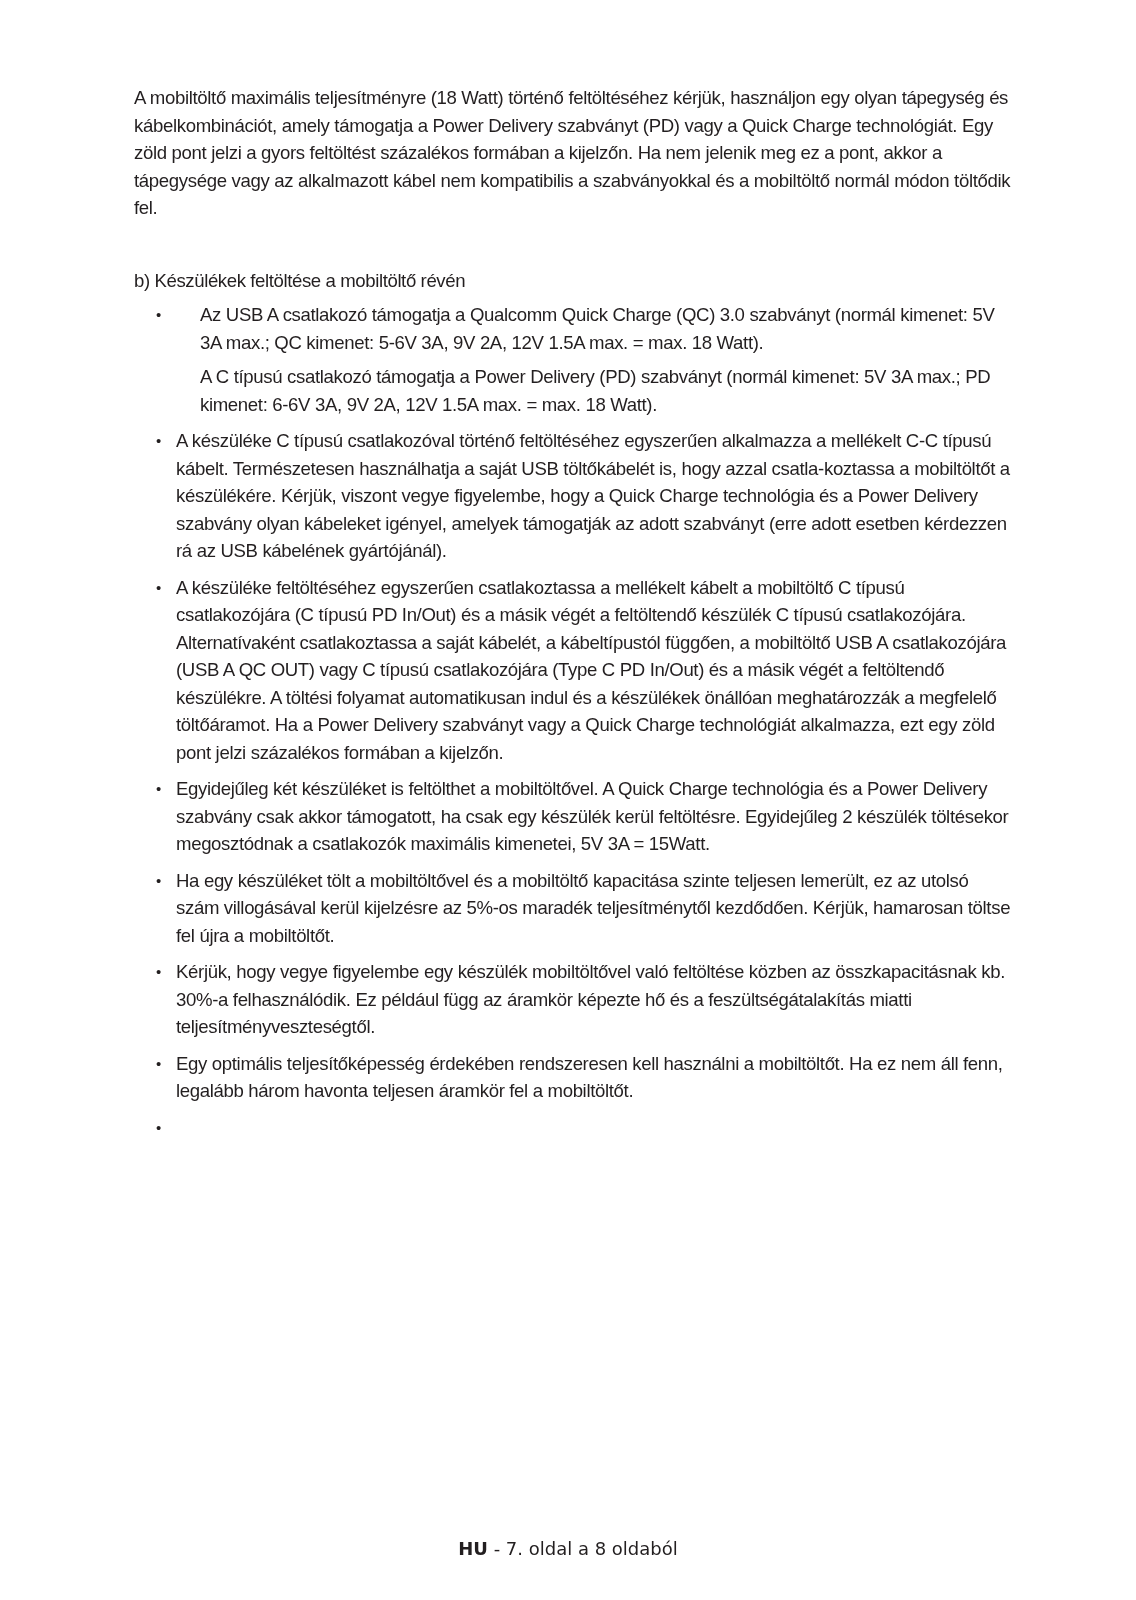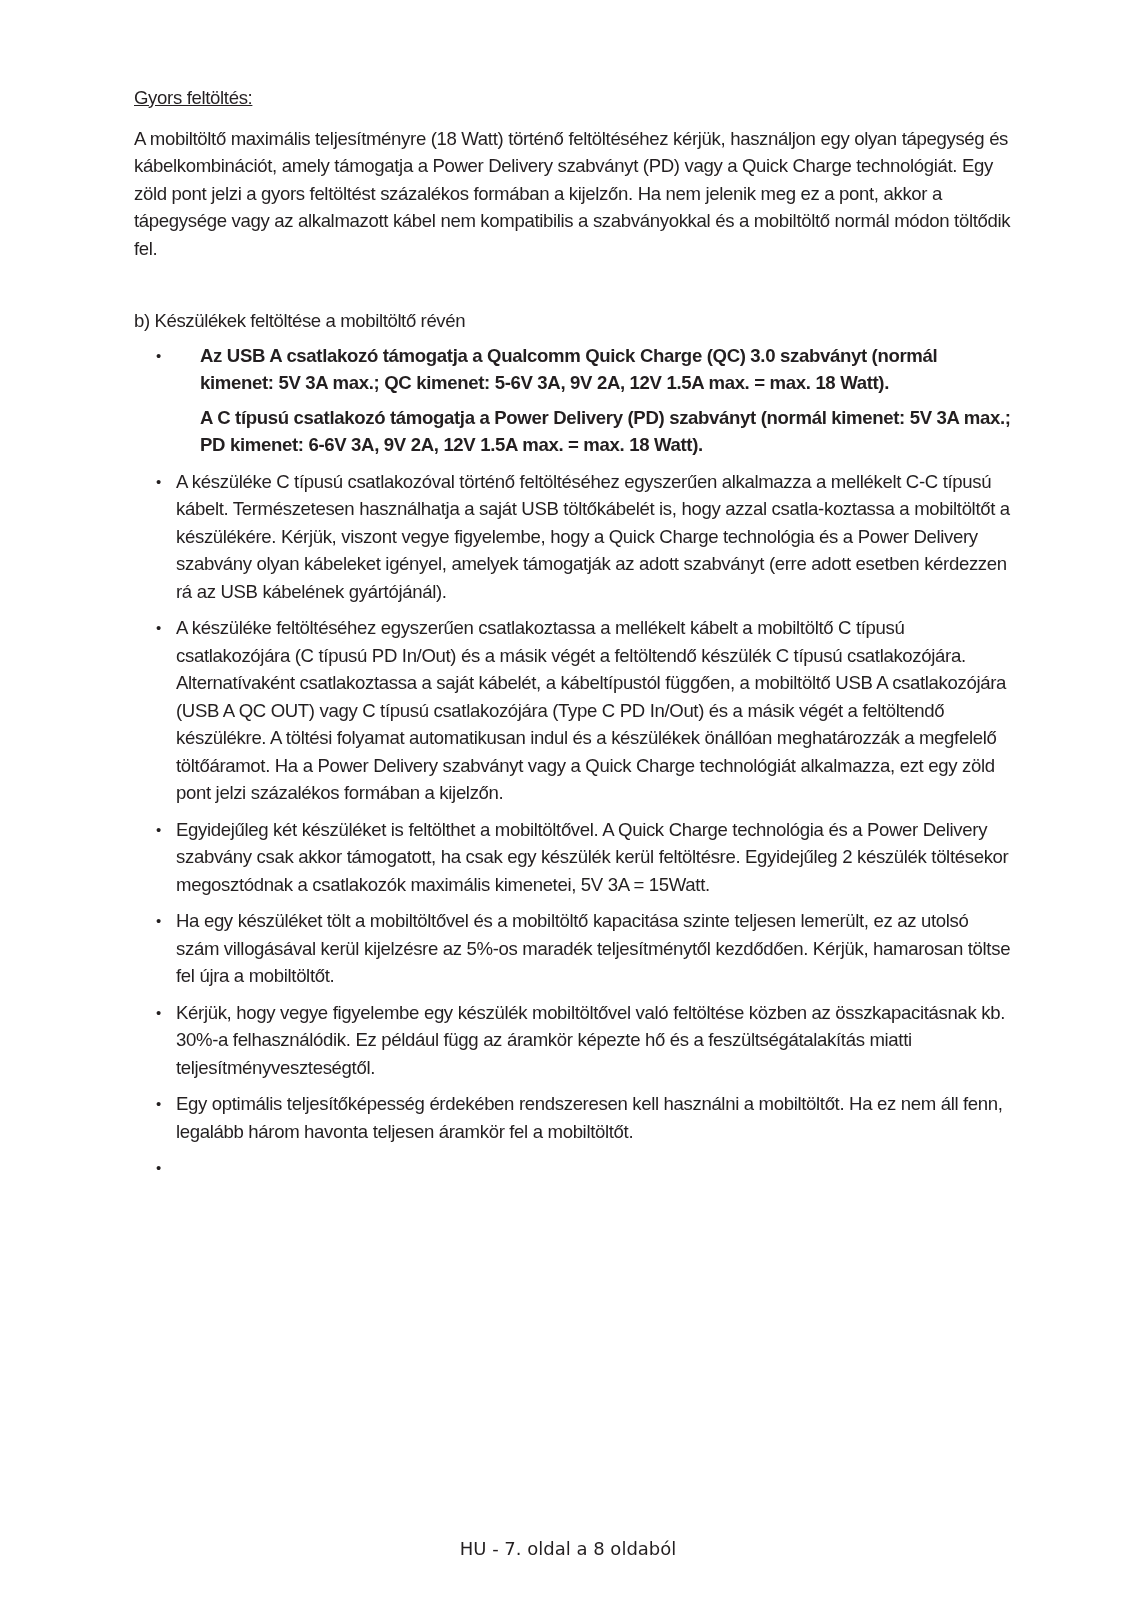--- a/index.html
+++ b/index.html
@@ -14,33 +14,32 @@
     font-size: 18.6px; line-height: 27.5px; letter-spacing: -0.35px;
   }
   .subhead { text-decoration: underline; margin: 0 0 13px 0; }
   .para { margin: 0; }
   .section-title { font-weight: normal; margin: 45px 0 6px 0; letter-spacing: -0.4px; }
   ul.bullets { list-style: none; margin: 0; padding: 0; }
   ul.bullets > li { position: relative; padding-left: 42px; margin-bottom: 9px; }
   ul.bullets > li .bullet {
     position: absolute; left: 22px; top: 0; font-size: 15px;
   }
-  .sub-para { padding-left: 24px; margin: 7px 0 0 0; font-weight: bold; }
+  .sub-para { padding-left: 24px; margin: 7px 0 0 0; }
   .footer {
     position: absolute; left: 0; width: 1136px; top: 1538px; text-align: center;
     font-family: "DejaVu Sans", sans-serif; font-size: 18px; color: #231f20;
   }
-  .footer .lang { font-weight: normal; }
+  .footer .lang { font-weight: bold; }
 </style>
 </head>
 <body>
 
 <div class="page">
   <div class="content">
-    <p class="subhead">Gyors feltöltés:</p>
     <p class="para">A mobiltöltő maximális teljesítményre (18 Watt) történő feltöltéséhez kérjük, használjon egy olyan tápegység és kábelkombinációt, amely támogatja a Power Delivery szabványt (PD) vagy a Quick Charge technológiát. Egy zöld pont jelzi a gyors feltöltést százalékos formában a kijelzőn. Ha nem jelenik meg ez a pont, akkor a tápegysége vagy az alkalmazott kábel nem kompatibilis a szabványokkal és a mobiltöltő normál módon töltődik fel.</p>
 
     <p class="section-title">b) Készülékek feltöltése a mobiltöltő révén</p>
 
     <ul class="bullets">
       <li>
         <span class="bullet">•</span>
         <p class="sub-para">Az USB A csatlakozó támogatja a Qualcomm Quick Charge (QC) 3.0 szabványt (normál kimenet: 5V 3A max.; QC kimenet: 5-6V 3A, 9V 2A, 12V 1.5A max. = max. 18 Watt).</p>
         <p class="sub-para">A C típusú csatlakozó támogatja a Power Delivery (PD) szabványt (normál kimenet: 5V 3A max.; PD kimenet: 6-6V 3A, 9V 2A, 12V 1.5A max. = max. 18 Watt).</p>
       </li>

